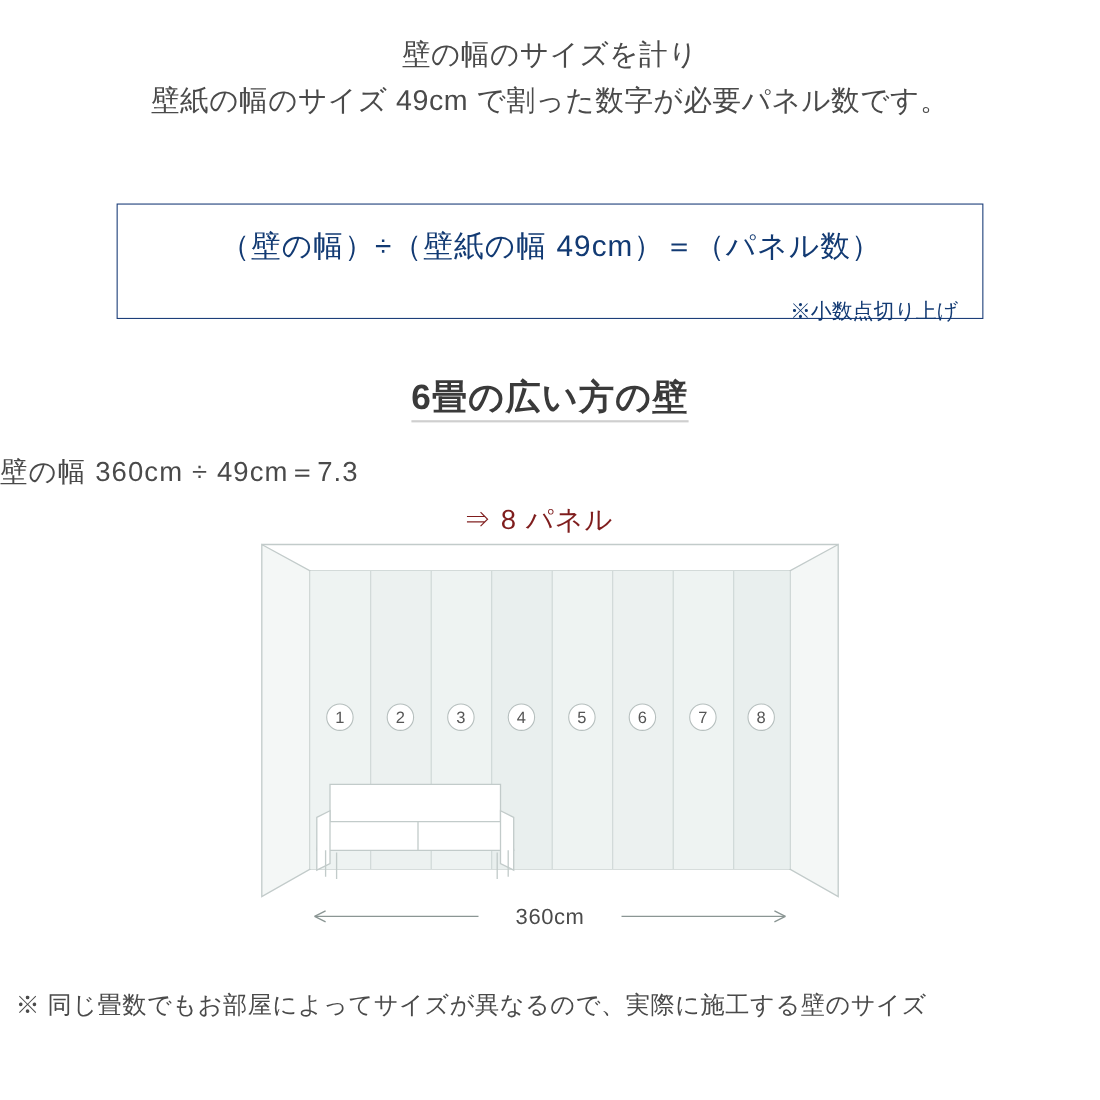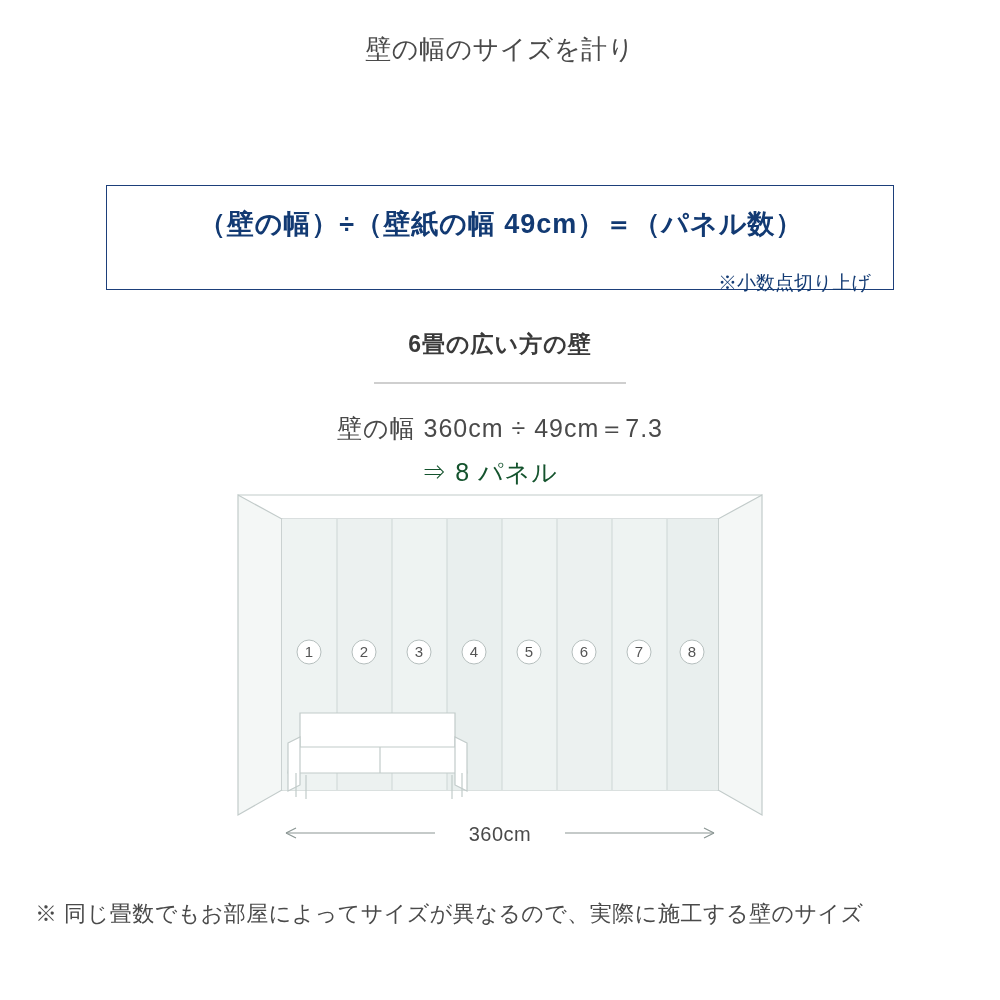--- a/index.html
+++ b/index.html
@@ -47,74 +47,74 @@
     border: 1px solid #1d3f7a;
     box-sizing: border-box;
   }
   .formula-main {
     position: absolute;
     top: 20px;
     left: 0;
     width: 788px;
     text-align: center;
     font-size: 27px;
-    font-weight: bold;
+    font-weight: normal;
     color: #123a73;
     letter-spacing: 1px;
     white-space: nowrap;
   }
   .formula-note {
     position: absolute;
     top: 84px;
     right: 22px;
     font-size: 19px;
     color: #123a73;
     white-space: nowrap;
   }
 
   
   .section-title {
     position: absolute;
-    top: 329px;
-    left: 0;
-    width: 1000px;
-    text-align: center;
-    font-size: 23px;
+    top: 340px;
+    left: 0;
+    width: 1000px;
+    text-align: center;
+    font-size: 32px;
     font-weight: bold;
     color: #3a3a3a;
     letter-spacing: 1px;
   }
   .section-underline {
     position: absolute;
     top: 382px;
     left: 374px;
     width: 252px;
     height: 2px;
     background: #cfcfcf;
   }
 
   .calc-line-1 {
     position: absolute;
     top: 412px;
     left: 0;
     width: 1000px;
-    text-align: center;
+    text-align: left;
     font-size: 25px;
     color: #4a4a4a;
     letter-spacing: 1px;
     white-space: nowrap;
   }
   .calc-line-2 {
     position: absolute;
     top: 456px;
     left: 0;
     width: 979px;
     text-align: center;
     font-size: 25px;
-    color: #14532d;
+    color: #7f1d1d;
     letter-spacing: 1px;
     white-space: nowrap;
   }
 
   
   .room {
     position: absolute;
     left: 230px;
     top: 485px;
     width: 540px;
@@ -144,31 +144,31 @@
     left: 14px;
     top: 895px;
     width: 980px;
   }
   .footnote .fline {
     font-size: 22px;
     line-height: 38px;
     color: #4a4a4a;
     letter-spacing: 0.5px;
     white-space: nowrap;
-    margin-left: 21px;
   }
   .footnote .fline.indent { padding-left: 28px; }
 </style>
 </head>
 <body>
 
 <div class="page">
 
   <div class="intro">
     <div class="line">壁の幅のサイズを計り</div>
+    <div class="line">壁紙の幅のサイズ 49cm で割った数字が必要パネル数です。</div>
   </div>
 
   <div class="formula-box">
     <div class="formula-main">（壁の幅）÷（壁紙の幅 49cm）＝（パネル数）</div>
     <div class="formula-note">※小数点切り上げ</div>
   </div>
 
   <div class="section-title">6畳の広い方の壁</div>
   <div class="section-underline"></div>
   <div class="calc-line-1">壁の幅 360cm ÷ 49cm＝7.3</div>

